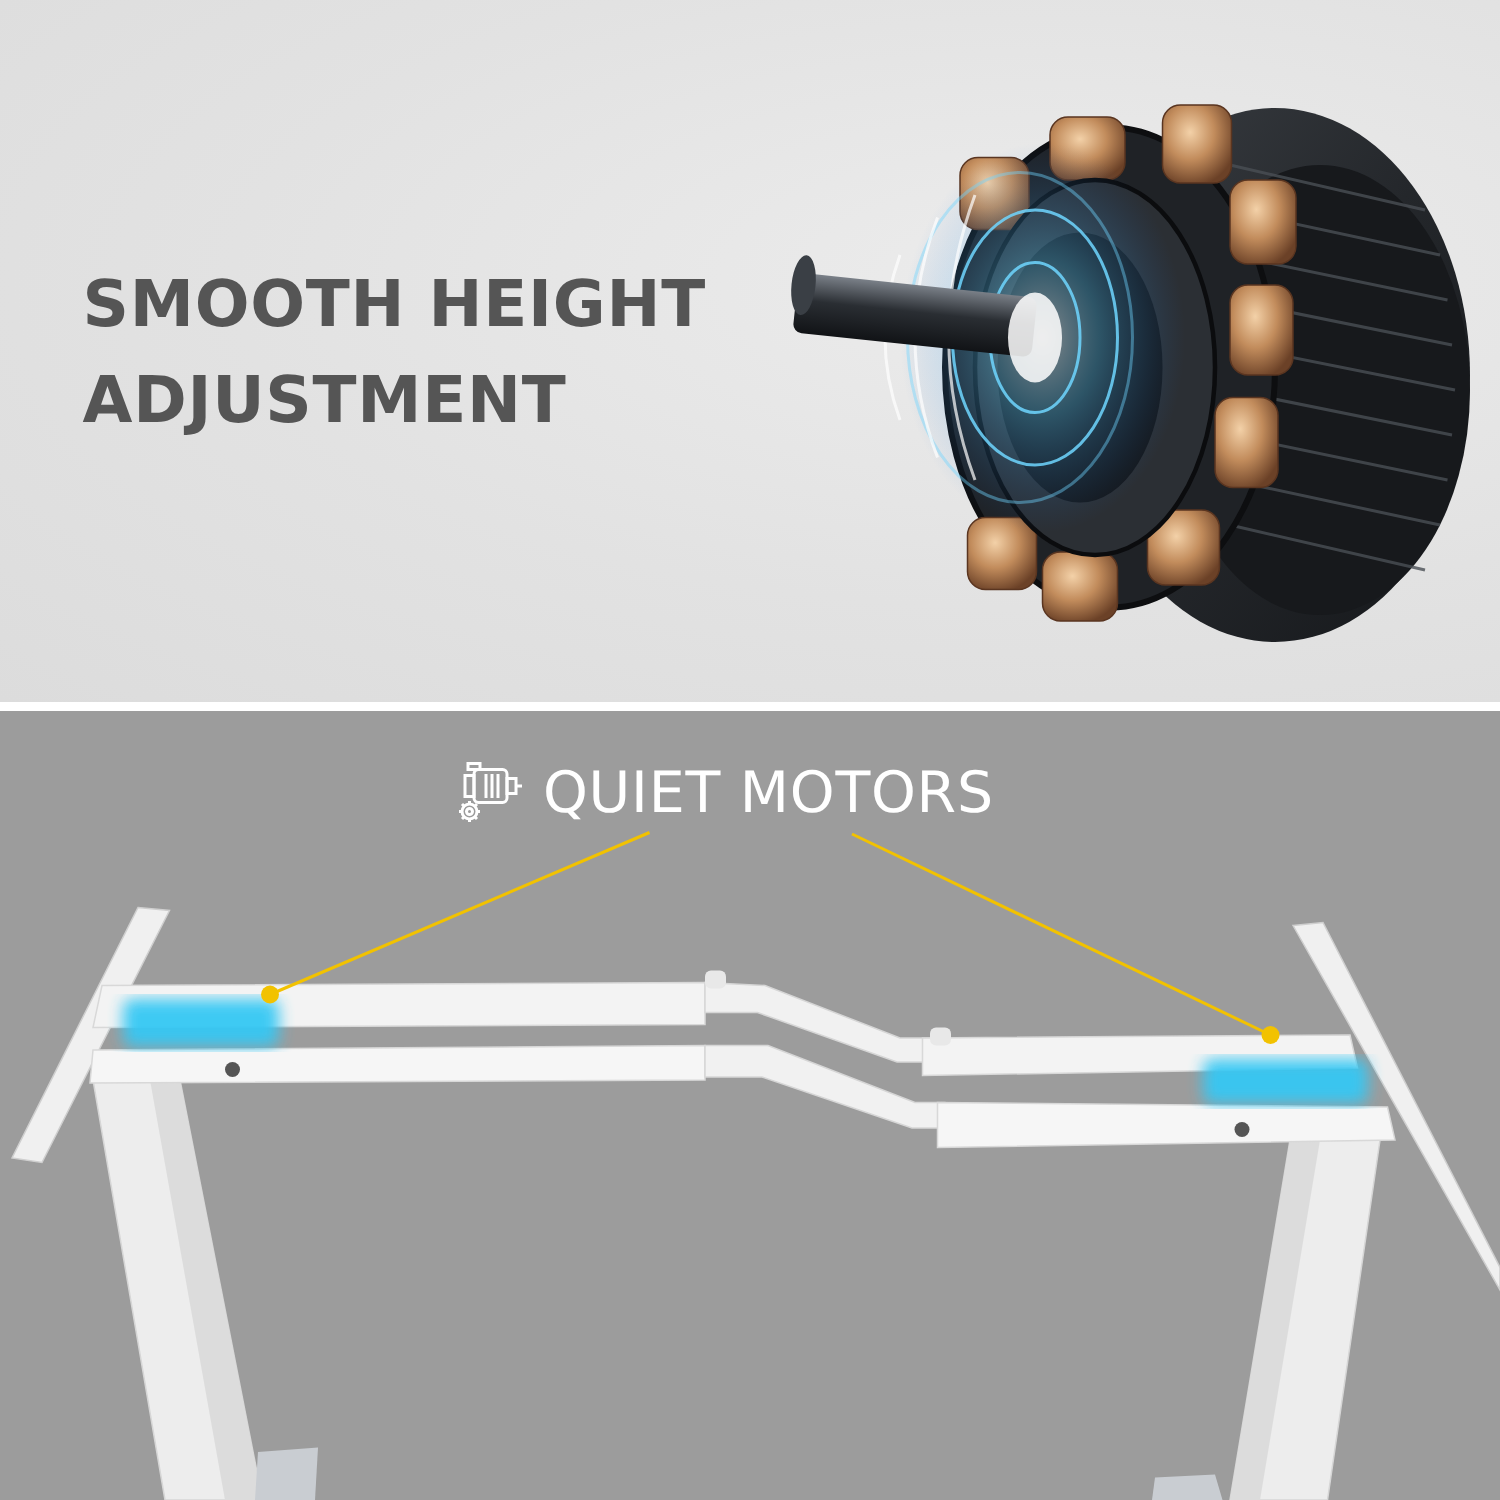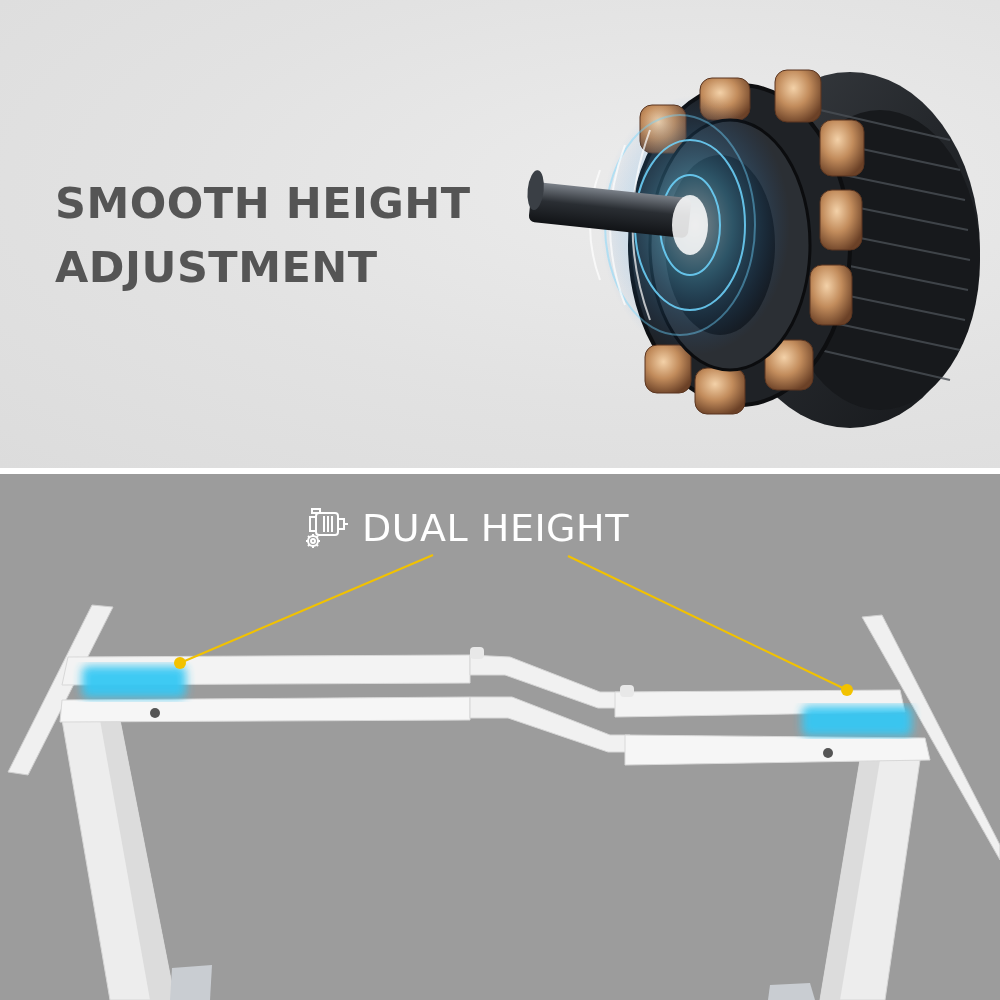--- a/index.html
+++ b/index.html
@@ -150,14 +150,14 @@
       <line x1="26" y1="11" x2="26" y2="27"></line>
       <line x1="30" y1="11" x2="30" y2="27"></line>
     <rect x="8" y="12" width="6" height="14"></rect>
     <rect x="36" y="14" width="6" height="10"></rect>
     <line x1="42" y1="19" x2="46" y2="19"></line>
     <rect x="10" y="4" width="8" height="4"></rect>
     <circle cx="11" cy="36" r="5"></circle>
     <circle cx="11" cy="36" r="2"></circle>
     <path d="M11 29 v2 M11 41 v2 M4 36 h2 M16 36 h2 M6 31 l1.5 1.5 M14.5 39.5 l1.5 1.5 M6 41 l1.5 -1.5 M14.5 32.5 l1.5 -1.5"></path>
   </svg>
-  <span class="label-text">DUAL HEIGHT</span>
+  <span class="label-text">QUIET MOTORS</span>
 </div>
 
 </body></html>

